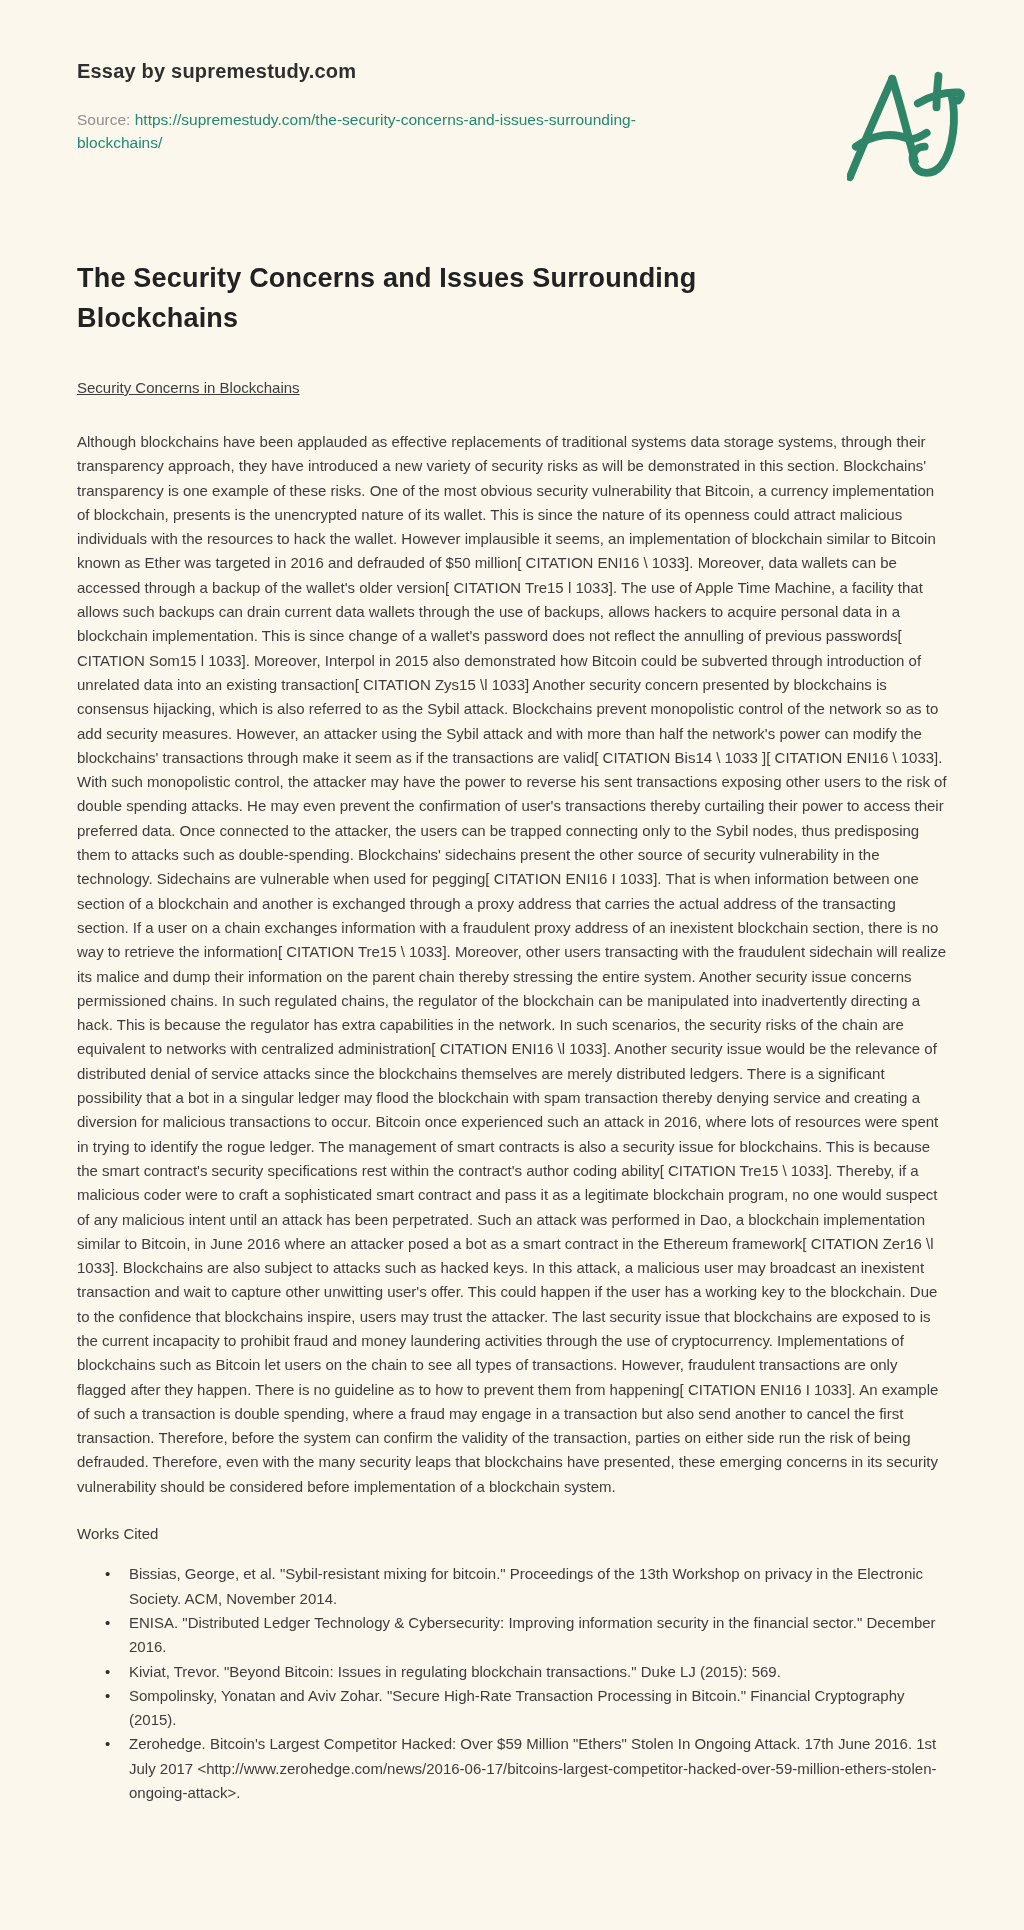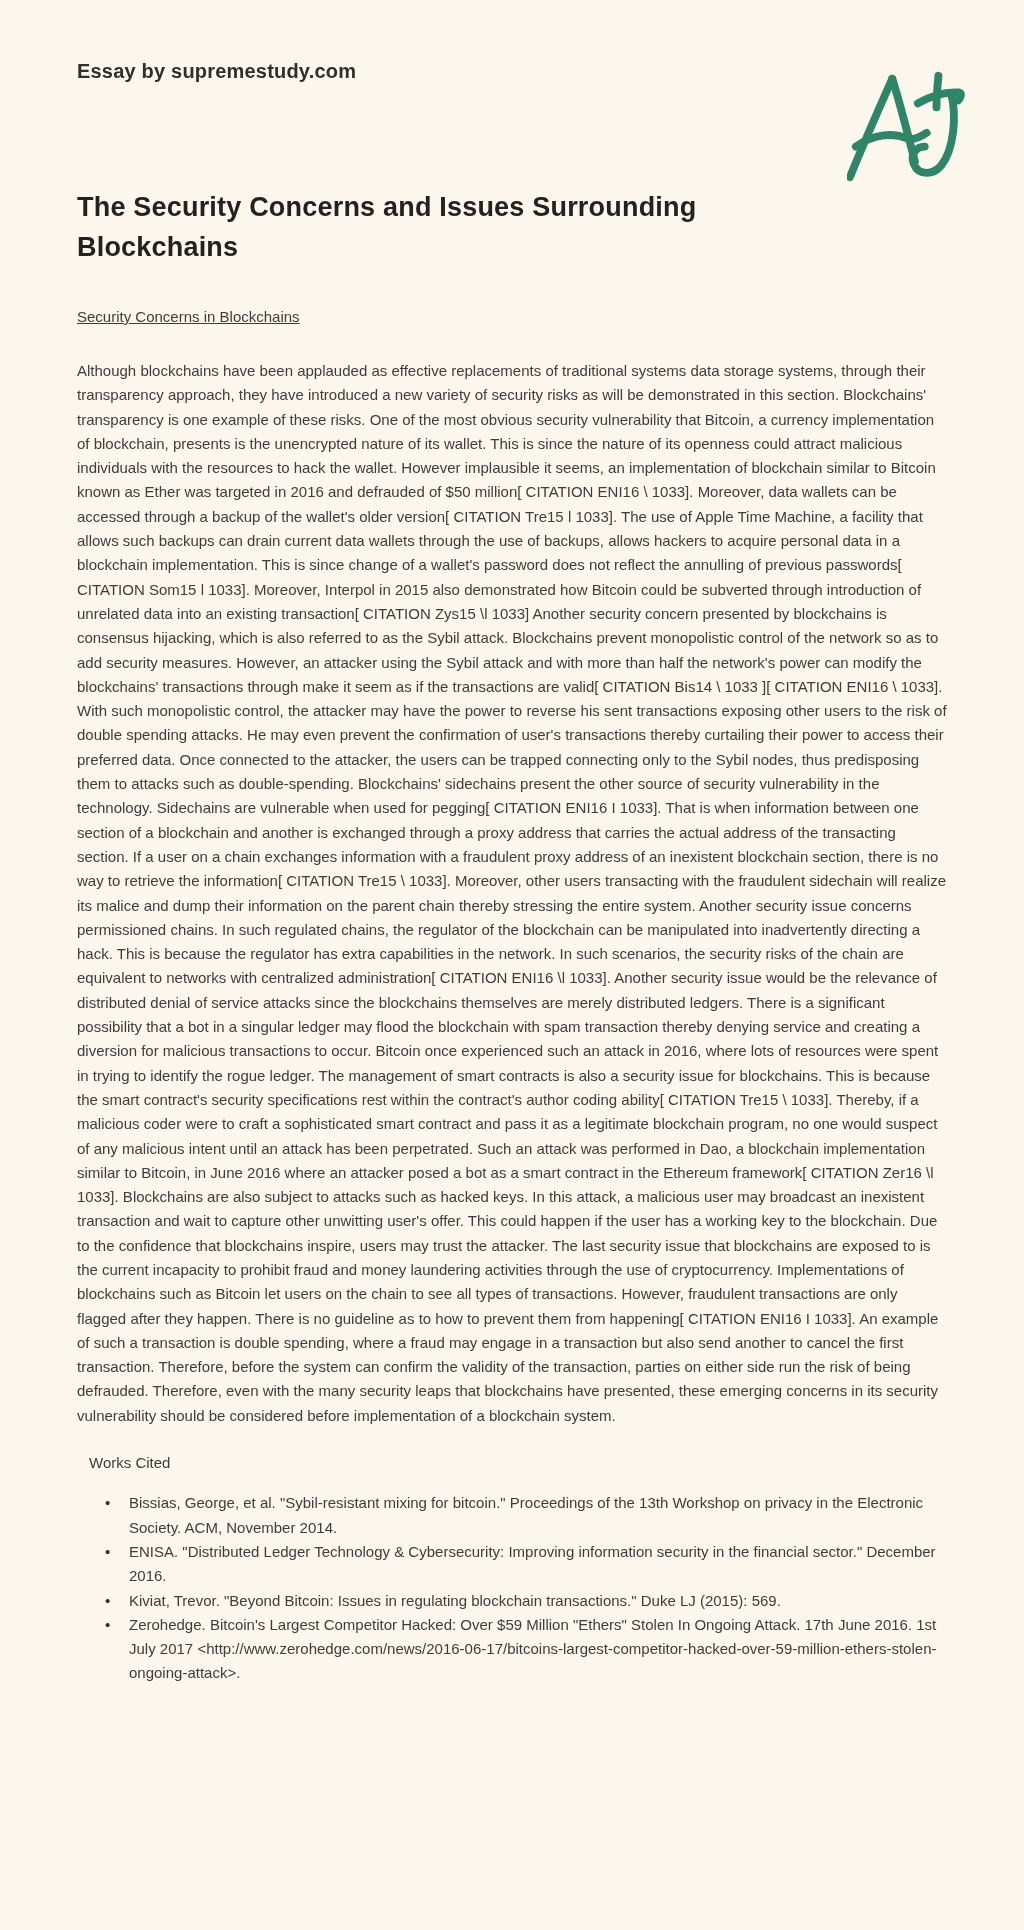--- a/index.html
+++ b/index.html
@@ -63,21 +63,21 @@
     text-decoration: underline;
   }
   .essay-body {
     margin-top: 30px;
     font-size: 15px;
     line-height: 24.3px;
     color: #3d3d3d;
     text-align: left;
   }
   .works-cited-heading {
-    margin: 23px 0 0 12px;
+    margin: 23px 0 0 0;
     font-size: 15px;
     line-height: 24.3px;
     font-weight: 400;
     color: #3d3d3d;
   }
   .citation-list {
     margin: 16px 0 0 0;
     padding: 0 0 0 26px;
     list-style: none;
   }
@@ -98,20 +98,23 @@
     color: #2f2f2f;
   }
 </style>
 </head>
 <body>
 
 <div class="page">
 
   <header class="site-header">
     <h1 class="site-title">Essay by supremestudy.com</h1>
+    <p class="source-line"><span>Source: </span>
+      <a class="source-link" href="#">https://supremestudy.com/the-security-concerns-and-issues-surrounding-blockchains/</a>
+    </p>
     <div class="logo">
       <svg viewBox="0 0 120 120" fill="none" stroke="#2e8568" stroke-width="8" stroke-linecap="round" stroke-linejoin="round">
         <path d="M3 115 C18 78 34 42 46 15"></path>
         <path d="M46 15 C54 40 62 72 69 99"></path>
         <path d="M9 84 C28 70 48 70 62 76 C68 78 75 74 81 70"></path>
         <path d="M93 12 C92 22 91 33 91 44"></path>
         <path d="M72 40 C86 32 100 28 114 29 C117 30 116 34 113 37"></path>
         <path d="M106 30 C112 55 108 88 96 103 C88 113 73 114 68 102 C64 92 70 84 79 84"></path>
       </svg>
     </div>
@@ -123,17 +126,18 @@
     <p class="article-subtitle">Security Concerns in Blockchains</p>
 
     <p class="essay-body">Although blockchains have been applauded as effective replacements of traditional systems data storage systems, through their transparency approach, they have introduced a new variety of security risks as will be demonstrated in this section. Blockchains' transparency is one example of these risks. One of the most obvious security vulnerability that Bitcoin, a currency implementation of blockchain, presents is the unencrypted nature of its wallet. This is since the nature of its openness could attract malicious individuals with the resources to hack the wallet. However implausible it seems, an implementation of blockchain similar to Bitcoin known as Ether was targeted in 2016 and defrauded of $50 million[ CITATION ENI16 \ 1033]. Moreover, data wallets can be accessed through a backup of the wallet's older version[ CITATION Tre15 l 1033]. The use of Apple Time Machine, a facility that allows such backups can drain current data wallets through the use of backups, allows hackers to acquire personal data in a blockchain implementation. This is since change of a wallet's password does not reflect the annulling of previous passwords[ CITATION Som15 l 1033]. Moreover, Interpol in 2015 also demonstrated how Bitcoin could be subverted through introduction of unrelated data into an existing transaction[ CITATION Zys15 \l 1033] Another security concern presented by blockchains is consensus hijacking, which is also referred to as the Sybil attack. Blockchains prevent monopolistic control of the network so as to add security measures. However, an attacker using the Sybil attack and with more than half the network's power can modify the blockchains' transactions through make it seem as if the transactions are valid[ CITATION Bis14 \ 1033 ][ CITATION ENI16 \ 1033]. With such monopolistic control, the attacker may have the power to reverse his sent transactions exposing other users to the risk of double spending attacks. He may even prevent the confirmation of user's transactions thereby curtailing their power to access their preferred data. Once connected to the attacker, the users can be trapped connecting only to the Sybil nodes, thus predisposing them to attacks such as double-spending. Blockchains' sidechains present the other source of security vulnerability in the technology. Sidechains are vulnerable when used for pegging[ CITATION ENI16 I 1033]. That is when information between one section of a blockchain and another is exchanged through a proxy address that carries the actual address of the transacting section. If a user on a chain exchanges information with a fraudulent proxy address of an inexistent blockchain section, there is no way to retrieve the information[ CITATION Tre15 \ 1033]. Moreover, other users transacting with the fraudulent sidechain will realize its malice and dump their information on the parent chain thereby stressing the entire system. Another security issue concerns permissioned chains. In such regulated chains, the regulator of the blockchain can be manipulated into inadvertently directing a hack. This is because the regulator has extra capabilities in the network. In such scenarios, the security risks of the chain are equivalent to networks with centralized administration[ CITATION ENI16 \l 1033]. Another security issue would be the relevance of distributed denial of service attacks since the blockchains themselves are merely distributed ledgers. There is a significant possibility that a bot in a singular ledger may flood the blockchain with spam transaction thereby denying service and creating a diversion for malicious transactions to occur. Bitcoin once experienced such an attack in 2016, where lots of resources were spent in trying to identify the rogue ledger. The management of smart contracts is also a security issue for blockchains. This is because the smart contract's security specifications rest within the contract's author coding ability[ CITATION Tre15 \ 1033]. Thereby, if a malicious coder were to craft a sophisticated smart contract and pass it as a legitimate blockchain program, no one would suspect of any malicious intent until an attack has been perpetrated. Such an attack was performed in Dao, a blockchain implementation similar to Bitcoin, in June 2016 where an attacker posed a bot as a smart contract in the Ethereum framework[ CITATION Zer16 \l 1033]. Blockchains are also subject to attacks such as hacked keys. In this attack, a malicious user may broadcast an inexistent transaction and wait to capture other unwitting user's offer. This could happen if the user has a working key to the blockchain. Due to the confidence that blockchains inspire, users may trust the attacker. The last security issue that blockchains are exposed to is the current incapacity to prohibit fraud and money laundering activities through the use of cryptocurrency. Implementations of blockchains such as Bitcoin let users on the chain to see all types of transactions. However, fraudulent transactions are only flagged after they happen. There is no guideline as to how to prevent them from happening[ CITATION ENI16 I 1033]. An example of such a transaction is double spending, where a fraud may engage in a transaction but also send another to cancel the first transaction. Therefore, before the system can confirm the validity of the transaction, parties on either side run the risk of being defrauded. Therefore, even with the many security leaps that blockchains have presented, these emerging concerns in its security vulnerability should be considered before implementation of a blockchain system.</p>
 
     <p class="works-cited-heading">Works Cited</p>
 
     <ul class="citation-list">
       <li class="citation-item">Bissias, George, et al. "Sybil-resistant mixing for bitcoin." Proceedings of the 13th Workshop on privacy in the Electronic Society. ACM, November 2014.</li>
       <li class="citation-item">ENISA. "Distributed Ledger Technology &amp; Cybersecurity: Improving information security in the financial sector." December 2016.</li>
       <li class="citation-item">Kiviat, Trevor. "Beyond Bitcoin: Issues in regulating blockchain transactions." Duke LJ (2015): 569.</li>
+      <li class="citation-item">Sompolinsky, Yonatan and Aviv Zohar. "Secure High-Rate Transaction Processing in Bitcoin." Financial Cryptography (2015).</li>
       <li class="citation-item">Zerohedge. Bitcoin's Largest Competitor Hacked: Over $59 Million "Ethers" Stolen In Ongoing Attack. 17th June 2016. 1st July 2017 &lt;http://www.zerohedge.com/news/2016-06-17/bitcoins-largest-competitor-hacked-over-59-million-ethers-stolen-ongoing-attack&gt;.</li>
     </ul>
   </main>
 
 </div>
 
 </body></html>

